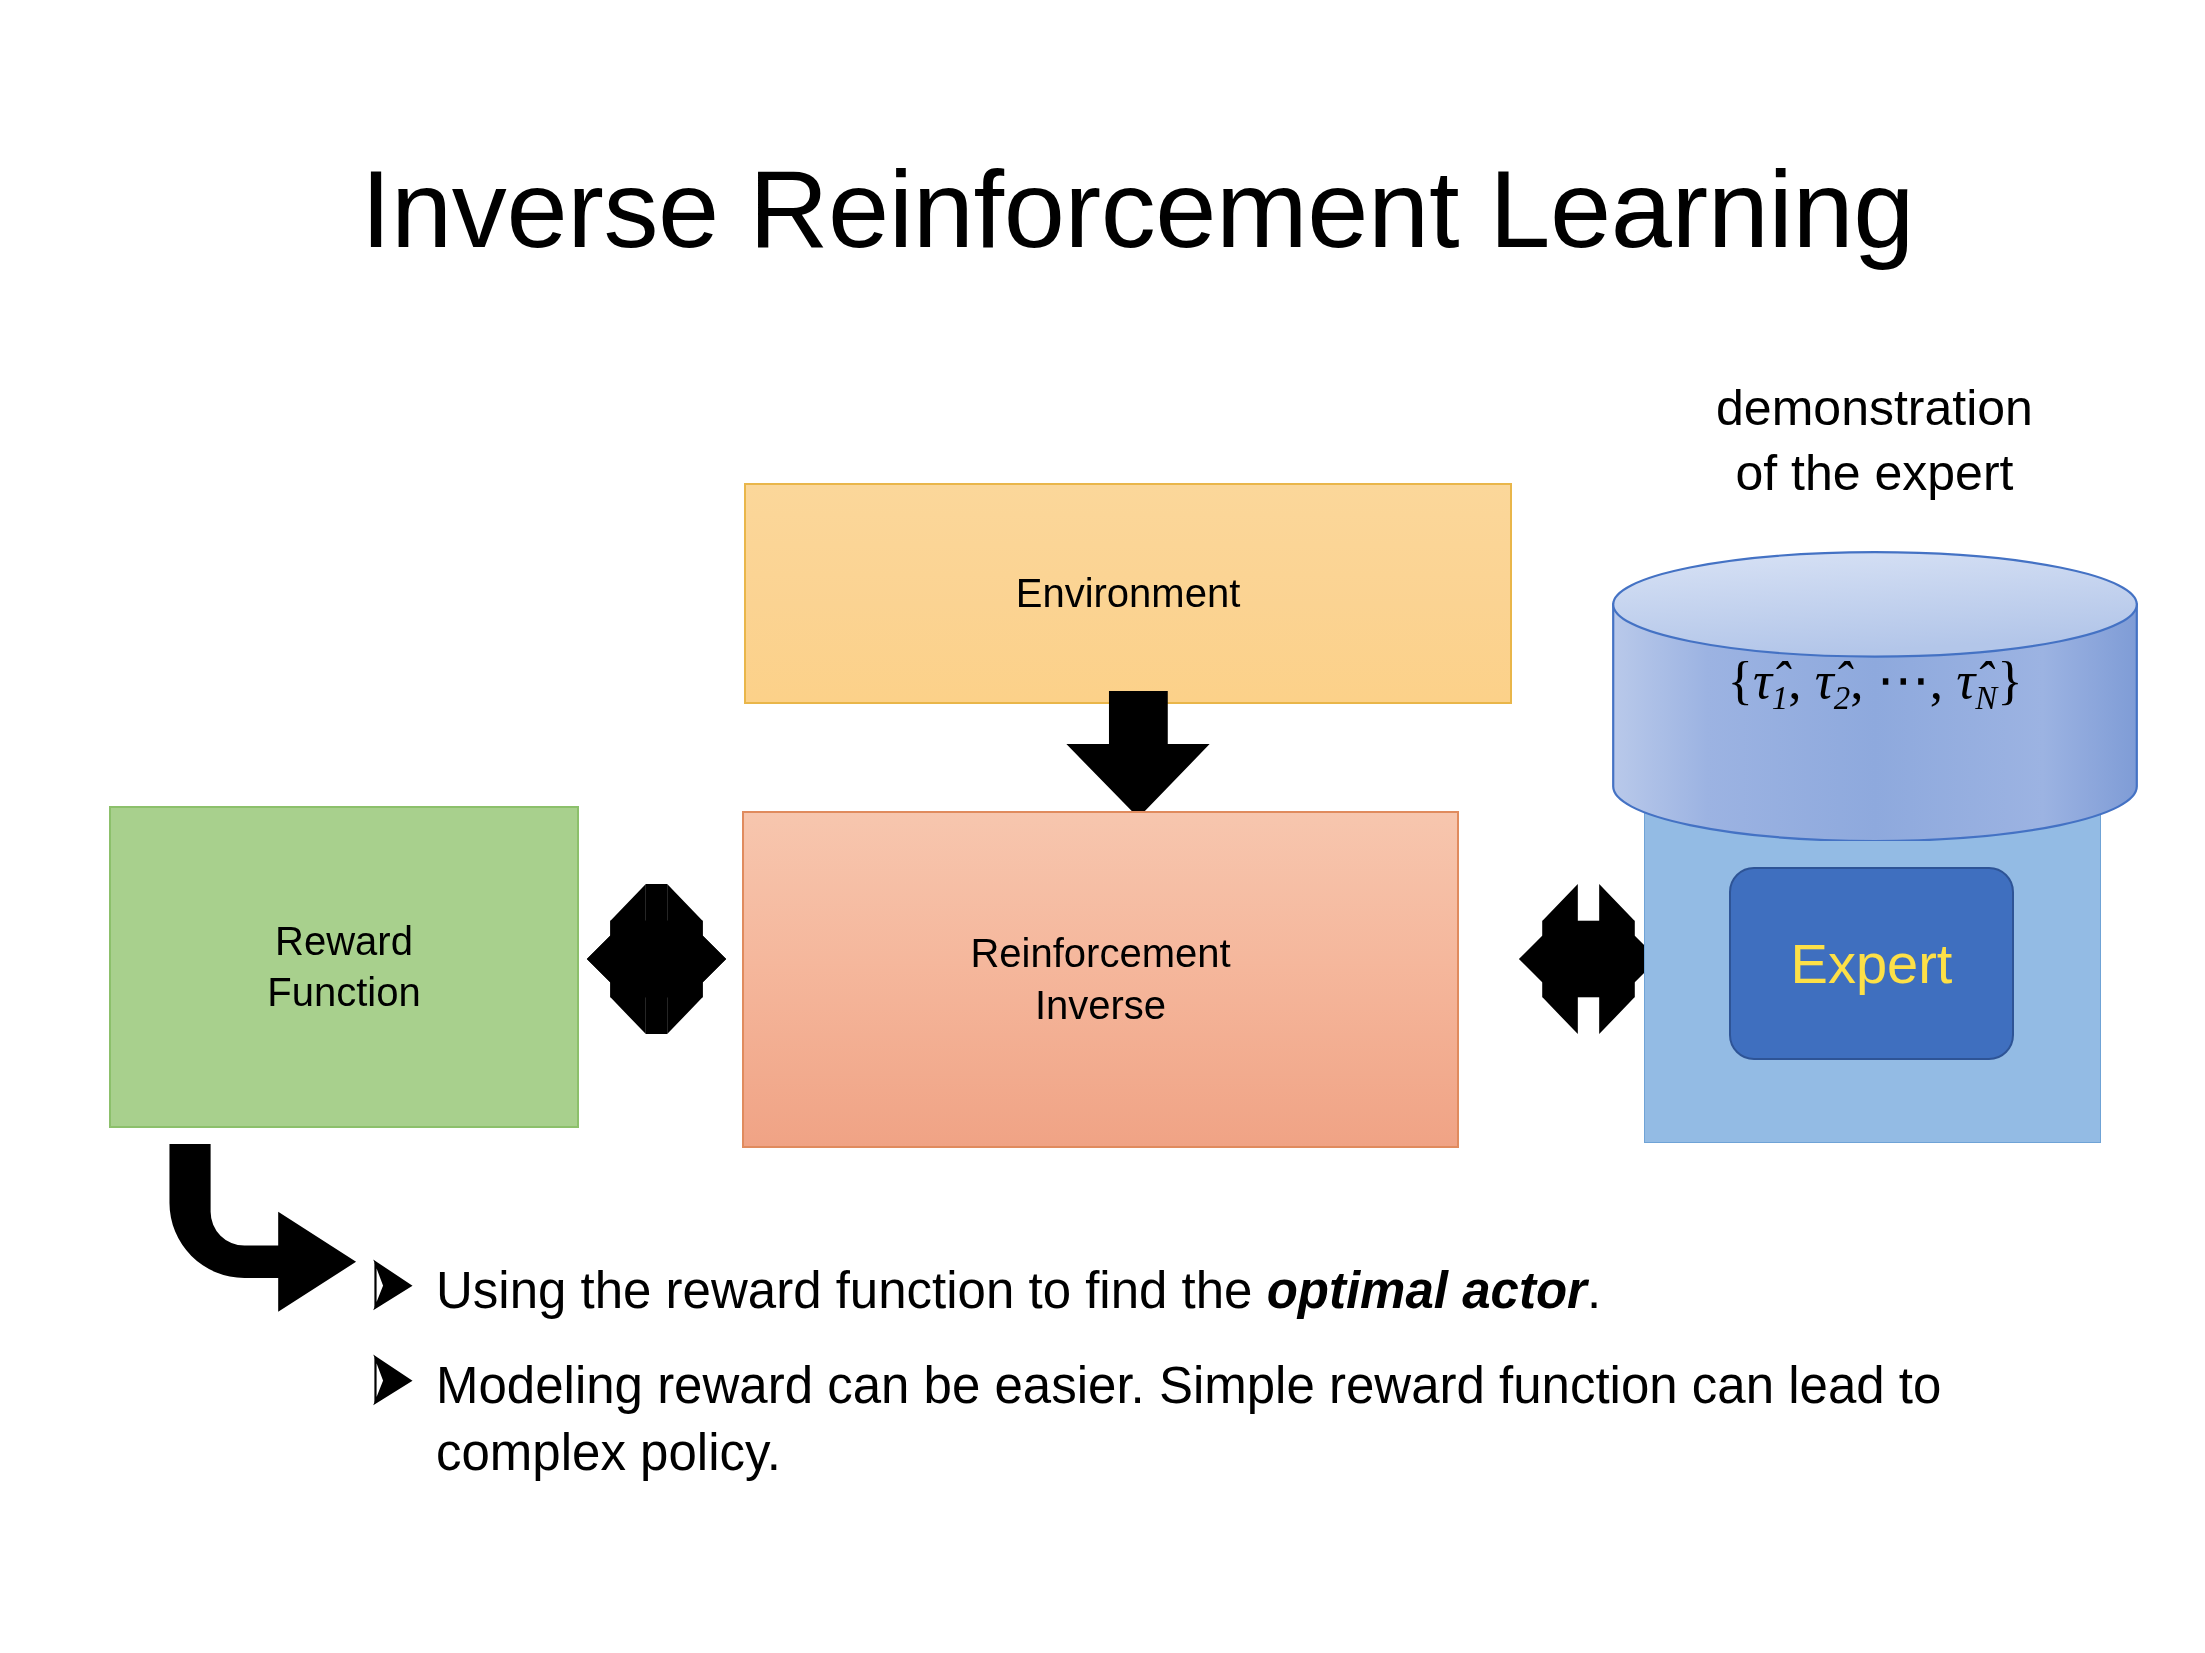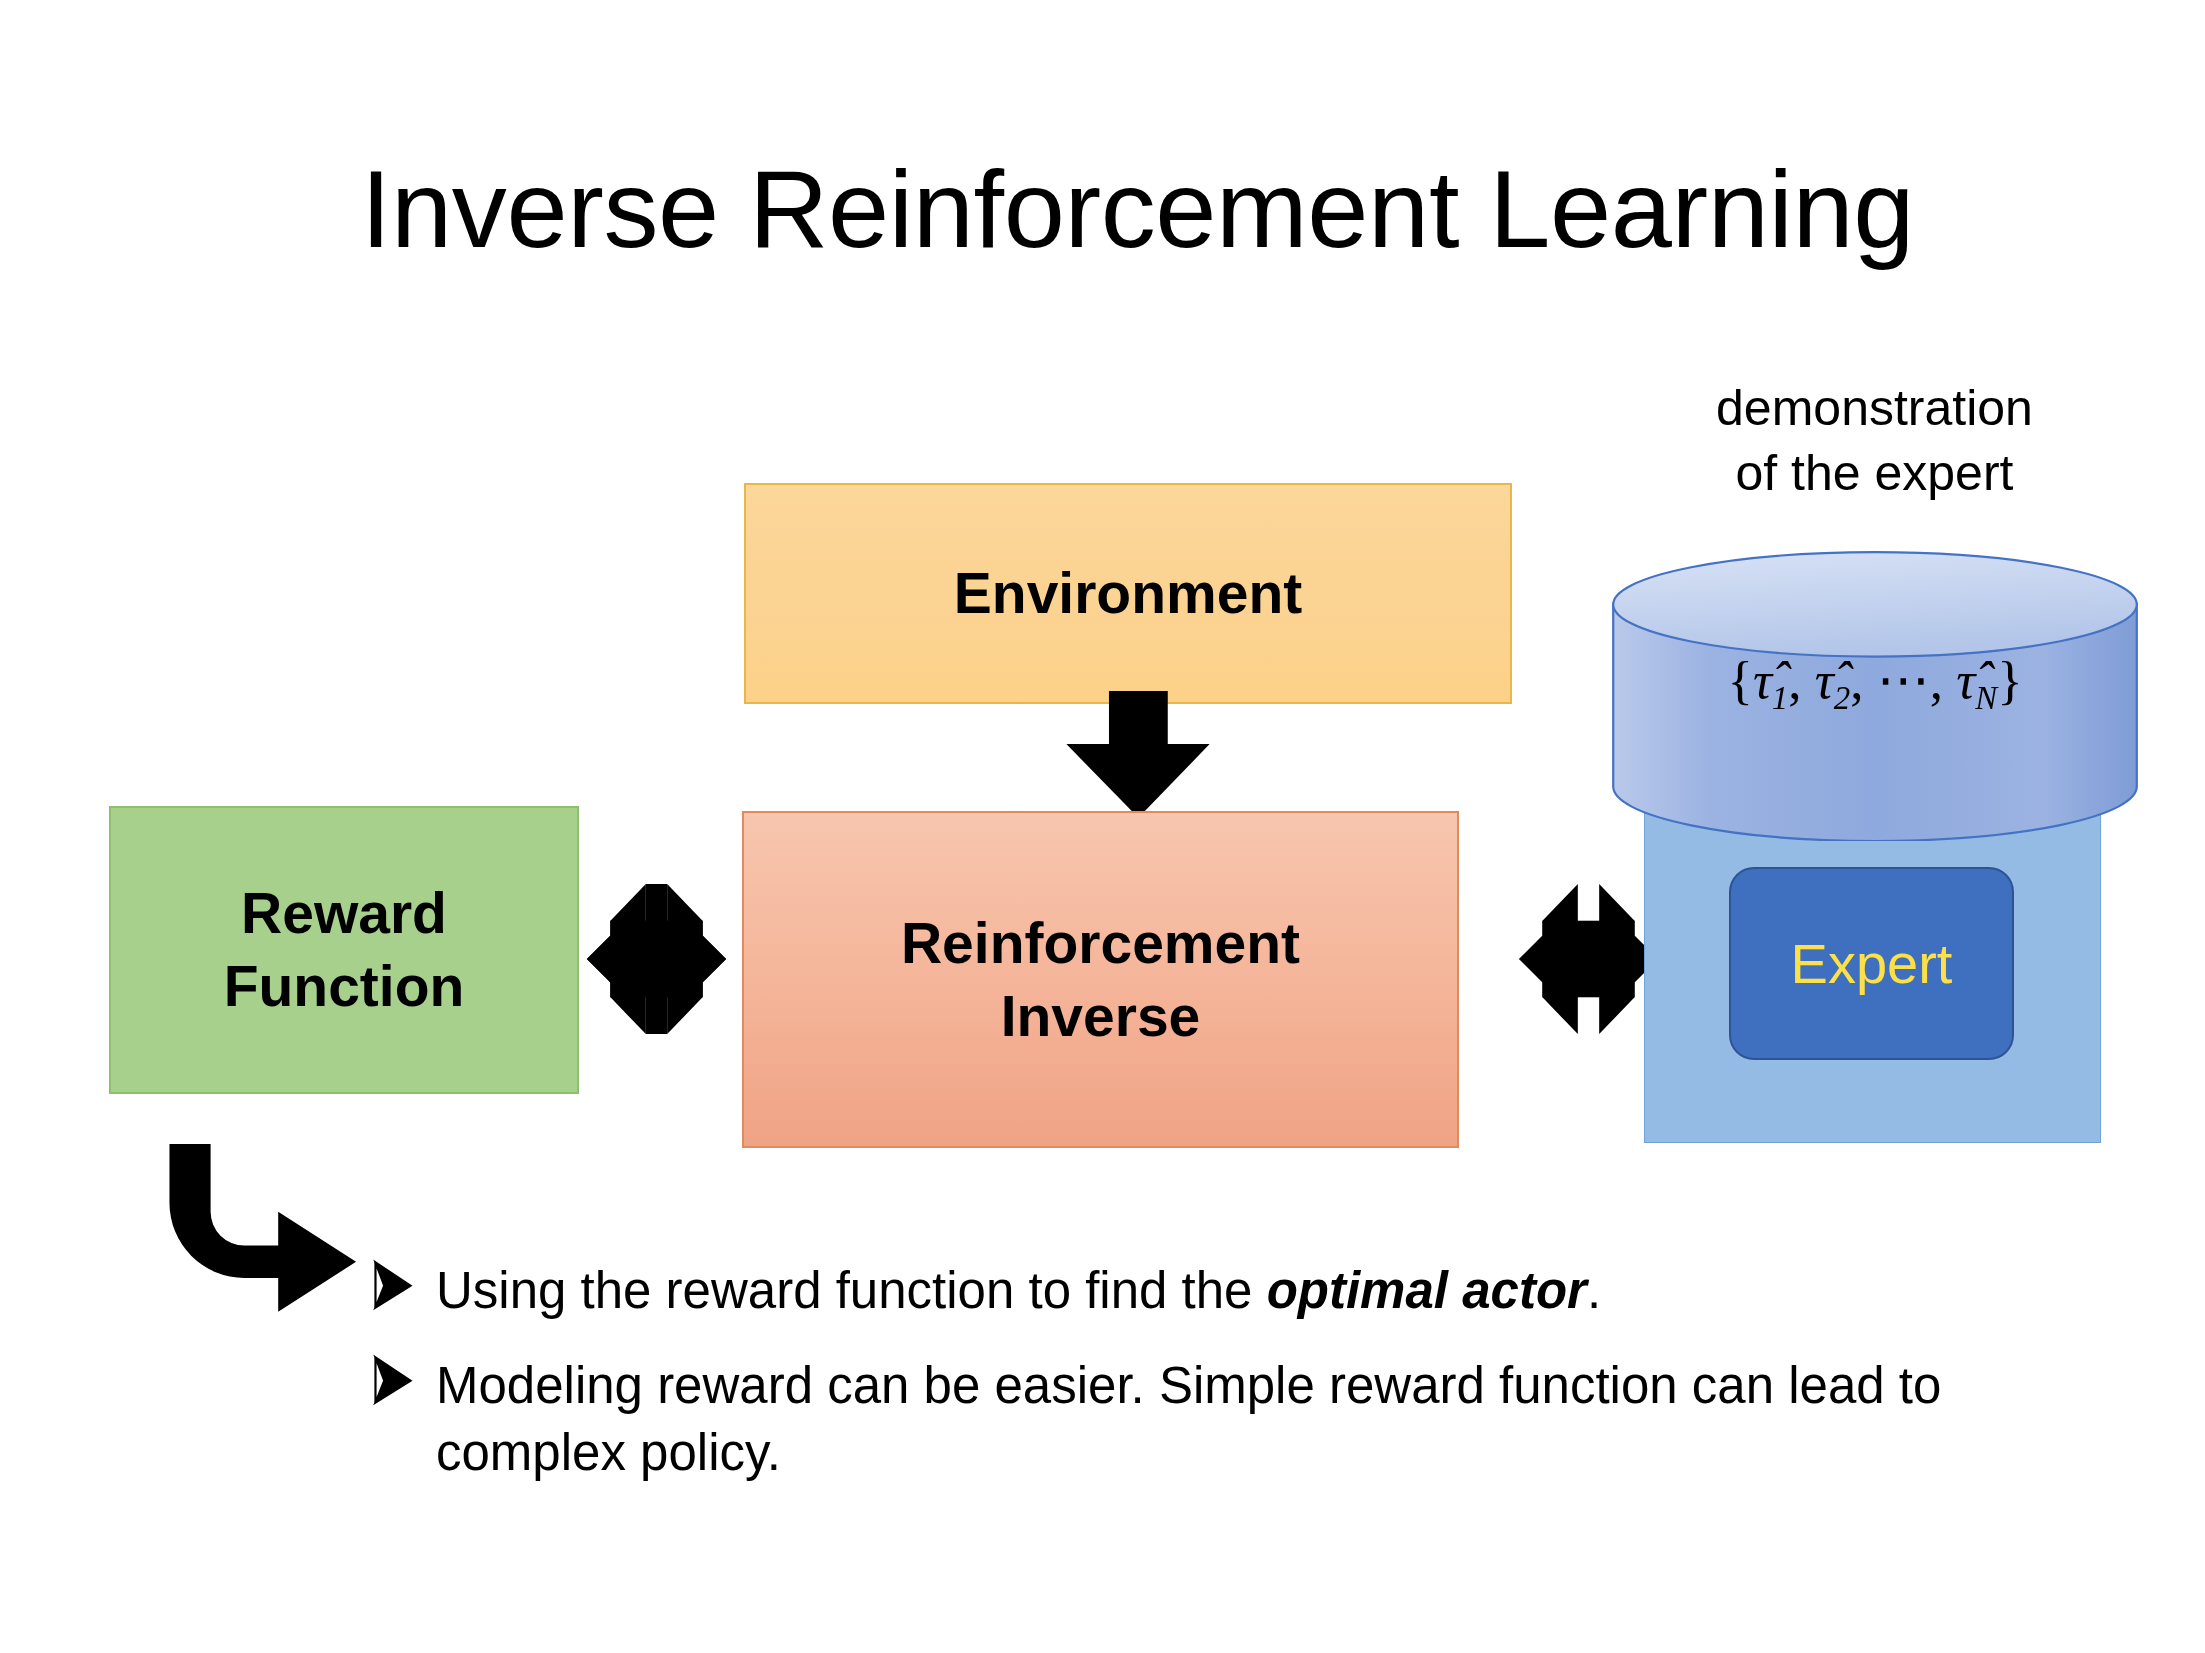--- a/index.html
+++ b/index.html
@@ -38,39 +38,38 @@
   }
 
   
   .box {
     position: absolute;
     box-sizing: border-box;
     display: flex;
     align-items: center;
     justify-content: center;
     text-align: center;
-    font-size: 57px;
+    font-size: 40px;
     line-height: 1.28;
-    font-weight: bold;
   }
 
   #environment-box {
     left: 744px;
     top: 483px;
     width: 768px;
     height: 221px;
     background: linear-gradient(180deg, #fbd79a 0%, #fbd392 55%, #fcd189 100%);
     border: 2.2px solid #e9b64a;
   }
 
   #reward-function-box {
     left: 109px;
     top: 806px;
     width: 470px;
-    height: 288px;
+    height: 322px;
     background: #a8d08d;
     border: 2.2px solid #8cc06b;
   }
 
   #reinforcement-learning-box {
     left: 742px;
     top: 811px;
     width: 717px;
     height: 337px;
     background: linear-gradient(180deg, #f7c6ae 0%, #f5b79c 45%, #f0a385 100%);

